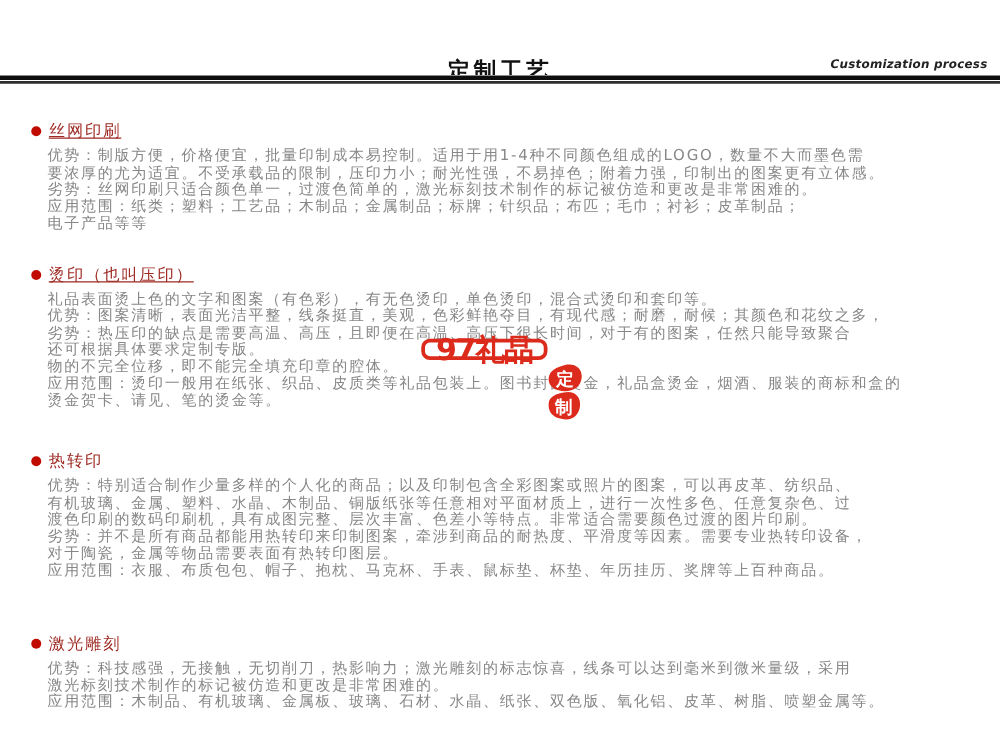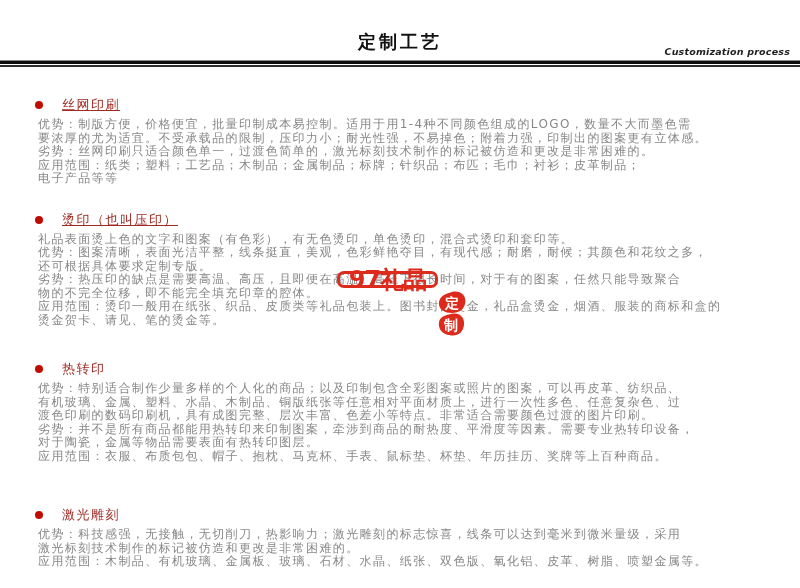--- a/index.html
+++ b/index.html
@@ -6,21 +6,21 @@
   .page{
     position:relative;
     width:800px;height:588px;
     background:#fff;
     overflow:hidden;
     font-family:"DejaVu Sans","Liberation Sans",sans-serif;
   }
   
   .header{position:relative;height:67px;}
   .title{
-    position:absolute;left:0;right:0;top:30px;
+    position:absolute;left:0;right:0;top:44px;
     text-align:center;
     font-size:18px;font-weight:bold;color:#111;
     letter-spacing:3px;
   }
   .subtitle{
     position:absolute;right:10px;top:46px;
     font-size:9.5px;font-weight:bold;color:#222;
     letter-spacing:0.2px;
     font-style:italic;
   }
@@ -34,21 +34,21 @@
   }
   
   .content{position:relative;}
   .section{margin:0;}
   .section:nth-of-type(1){margin-top:30px;}
   .section:nth-of-type(2){margin-top:26px;}
   .section:nth-of-type(3){margin-top:34px;}
   .section:nth-of-type(4){margin-top:44px;}
   .shead{
     display:flex;align-items:center;
-    padding-left:35px;height:16px;gap:13px;
+    padding-left:25px;height:16px;
   }
   .bullet{
     width:8px;height:8px;border-radius:50%;
     background:#c00b00;
     margin-right:6px;flex:0 0 auto;
   }
   .stitle{
     font-size:13px;color:#9e2a23;
     letter-spacing:1.5px;
   }
@@ -98,22 +98,22 @@
         </div>
       </div>
       <div class="section">
         <div class="shead">
           <span class="bullet"></span>
           <span class="stitle u">烫印（也叫压印）</span>
         </div>
         <div class="sbody">
           <div class="line">礼品表面烫上色的文字和图案（有色彩），有无色烫印，单色烫印，混合式烫印和套印等。</div>
           <div class="line">优势：图案清晰，表面光洁平整，线条挺直，美观，色彩鲜艳夺目，有现代感；耐磨，耐候；其颜色和花纹之多，</div>
+          <div class="line">劣势：热压印的缺点是需要高温、高压，且即便在高温、高压下很长时间，对于有的图案，任然只能导致聚合</div>
           <div class="line">还可根据具体要求定制专版。</div>
-          <div class="line">劣势：热压印的缺点是需要高温、高压，且即便在高温、高压下很长时间，对于有的图案，任然只能导致聚合</div>
           <div class="line">物的不完全位移，即不能完全填充印章的腔体。</div>
           <div class="line">应用范围：烫印一般用在纸张、织品、皮质类等礼品包装上。图书封面烫金，礼品盒烫金，烟酒、服装的商标和盒的</div>
           <div class="line">烫金贺卡、请见、笔的烫金等。</div>
         </div>
       </div>
       <div class="section">
         <div class="shead">
           <span class="bullet"></span>
           <span class="stitle">热转印</span>
         </div>

